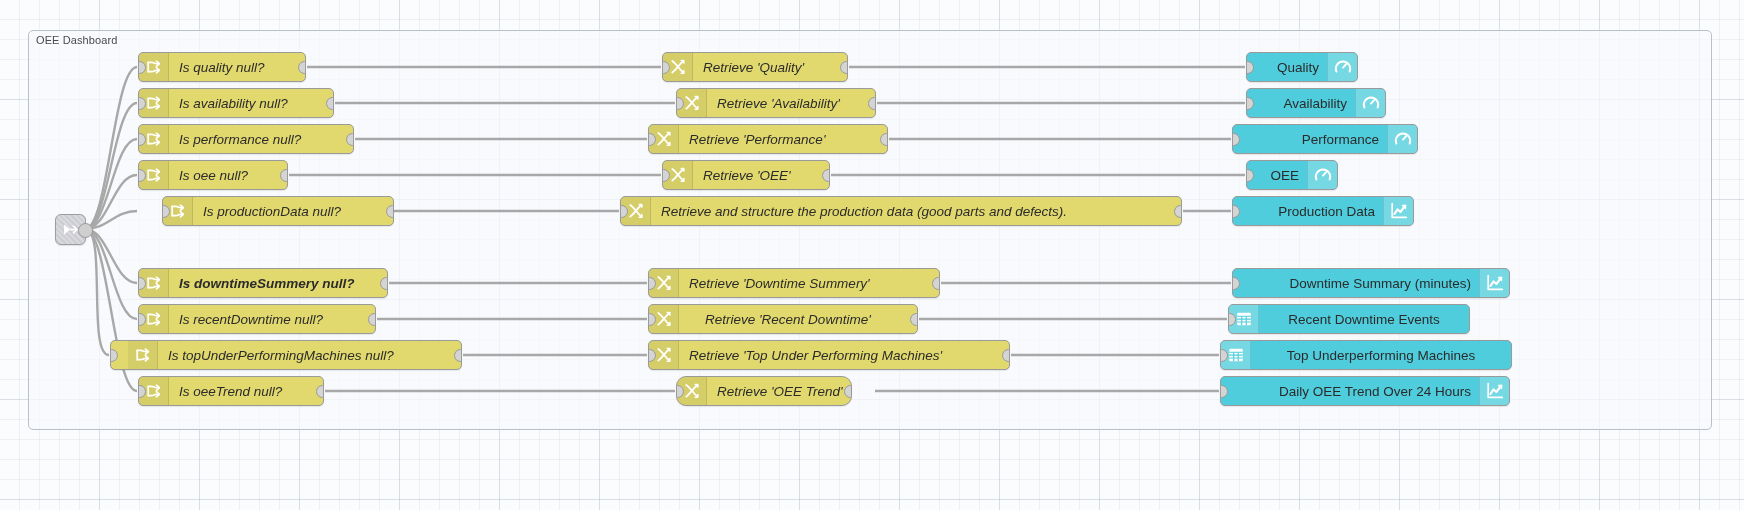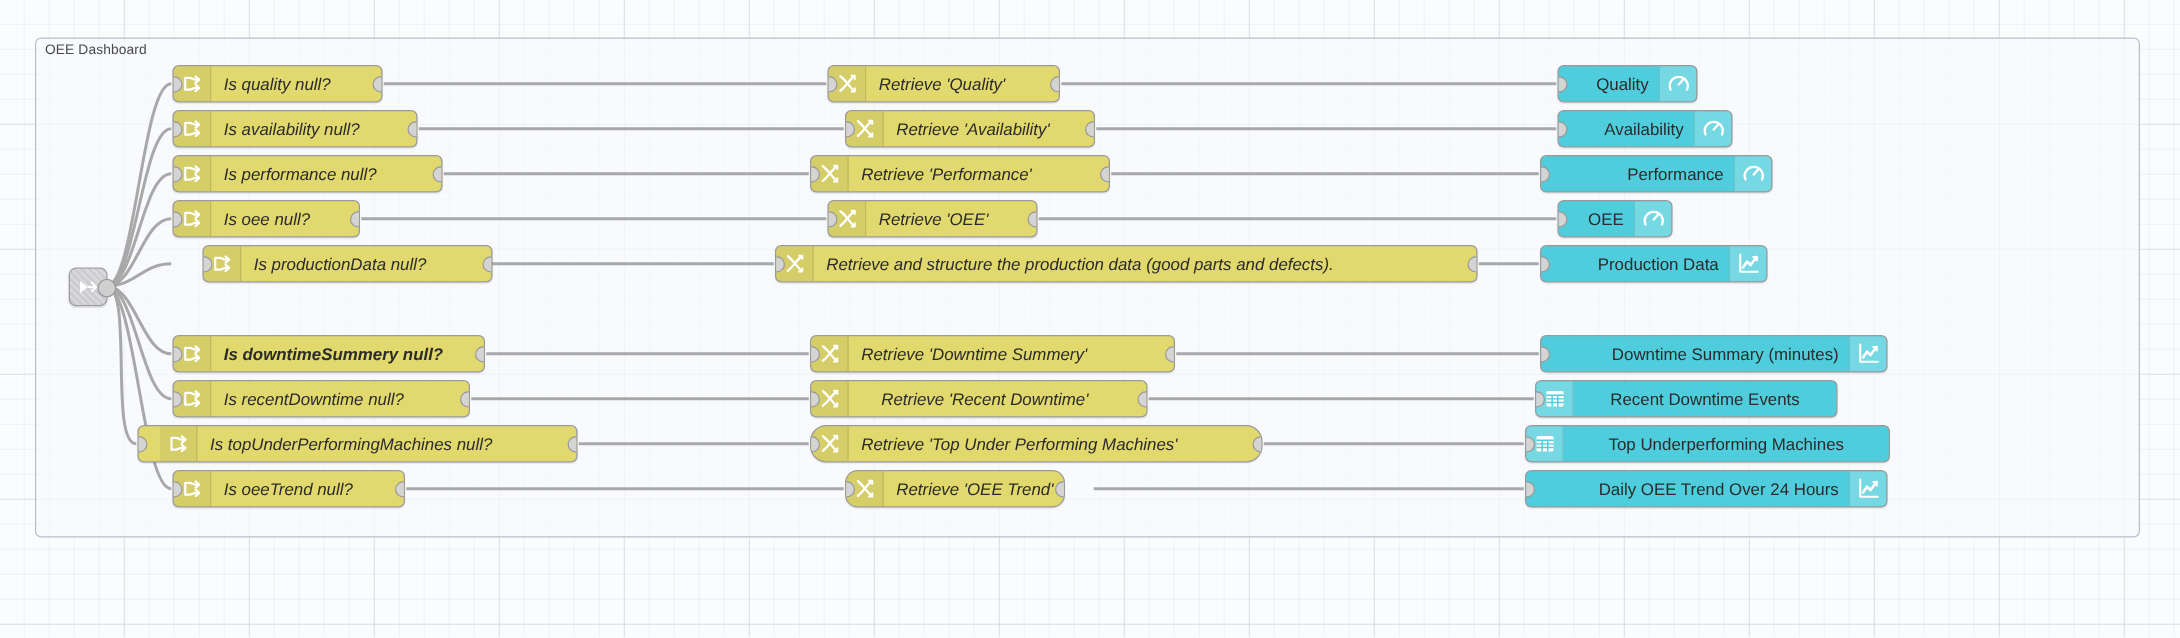--- a/index.html
+++ b/index.html
@@ -358,21 +358,21 @@
       <path d="M3.3 3.0 C7.5 6.0 10.5 11.5 14.3 14.6" stroke="#fff" stroke-width="1.8" fill="none" stroke-linecap="round"></path>
       <path d="M14.3 3.0 C10.5 6.0 7.5 11.5 3.3 14.6" stroke="#fff" stroke-width="1.8" fill="none" stroke-linecap="round"></path>
       <path d="M12.2 2.5 h2.6 v2.6" stroke="#fff" stroke-width="1.6" fill="none" stroke-linecap="round" stroke-linejoin="round"></path>
       <path d="M12.2 15.2 h2.6 v-2.6" stroke="#fff" stroke-width="1.6" fill="none" stroke-linecap="round" stroke-linejoin="round"></path>
     </svg>
       </div>
       <div class="node-label lbl-left lbl-italic">Retrieve 'Recent Downtime'</div>
       <span class="port in"></span>
       <span class="port out"></span>
     </div>
-    <div class="node yellow" style="left: 648px; top: 340px; width: 362px; border-radius: 13px;">
+    <div class="node yellow" style="left: 648px; top: 340px; width: 362px;">
       <div class="node-icon left">
         <svg class="gl" width="18" height="18" viewBox="0 0 18 18">
       <path d="M3.3 3.0 C7.5 6.0 10.5 11.5 14.3 14.6" stroke="#fff" stroke-width="1.8" fill="none" stroke-linecap="round"></path>
       <path d="M14.3 3.0 C10.5 6.0 7.5 11.5 3.3 14.6" stroke="#fff" stroke-width="1.8" fill="none" stroke-linecap="round"></path>
       <path d="M12.2 2.5 h2.6 v2.6" stroke="#fff" stroke-width="1.6" fill="none" stroke-linecap="round" stroke-linejoin="round"></path>
       <path d="M12.2 15.2 h2.6 v-2.6" stroke="#fff" stroke-width="1.6" fill="none" stroke-linecap="round" stroke-linejoin="round"></path>
     </svg>
       </div>
       <div class="node-label lbl-left lbl-italic">Retrieve 'Top Under Performing Machines'</div>
       <span class="port in"></span>

